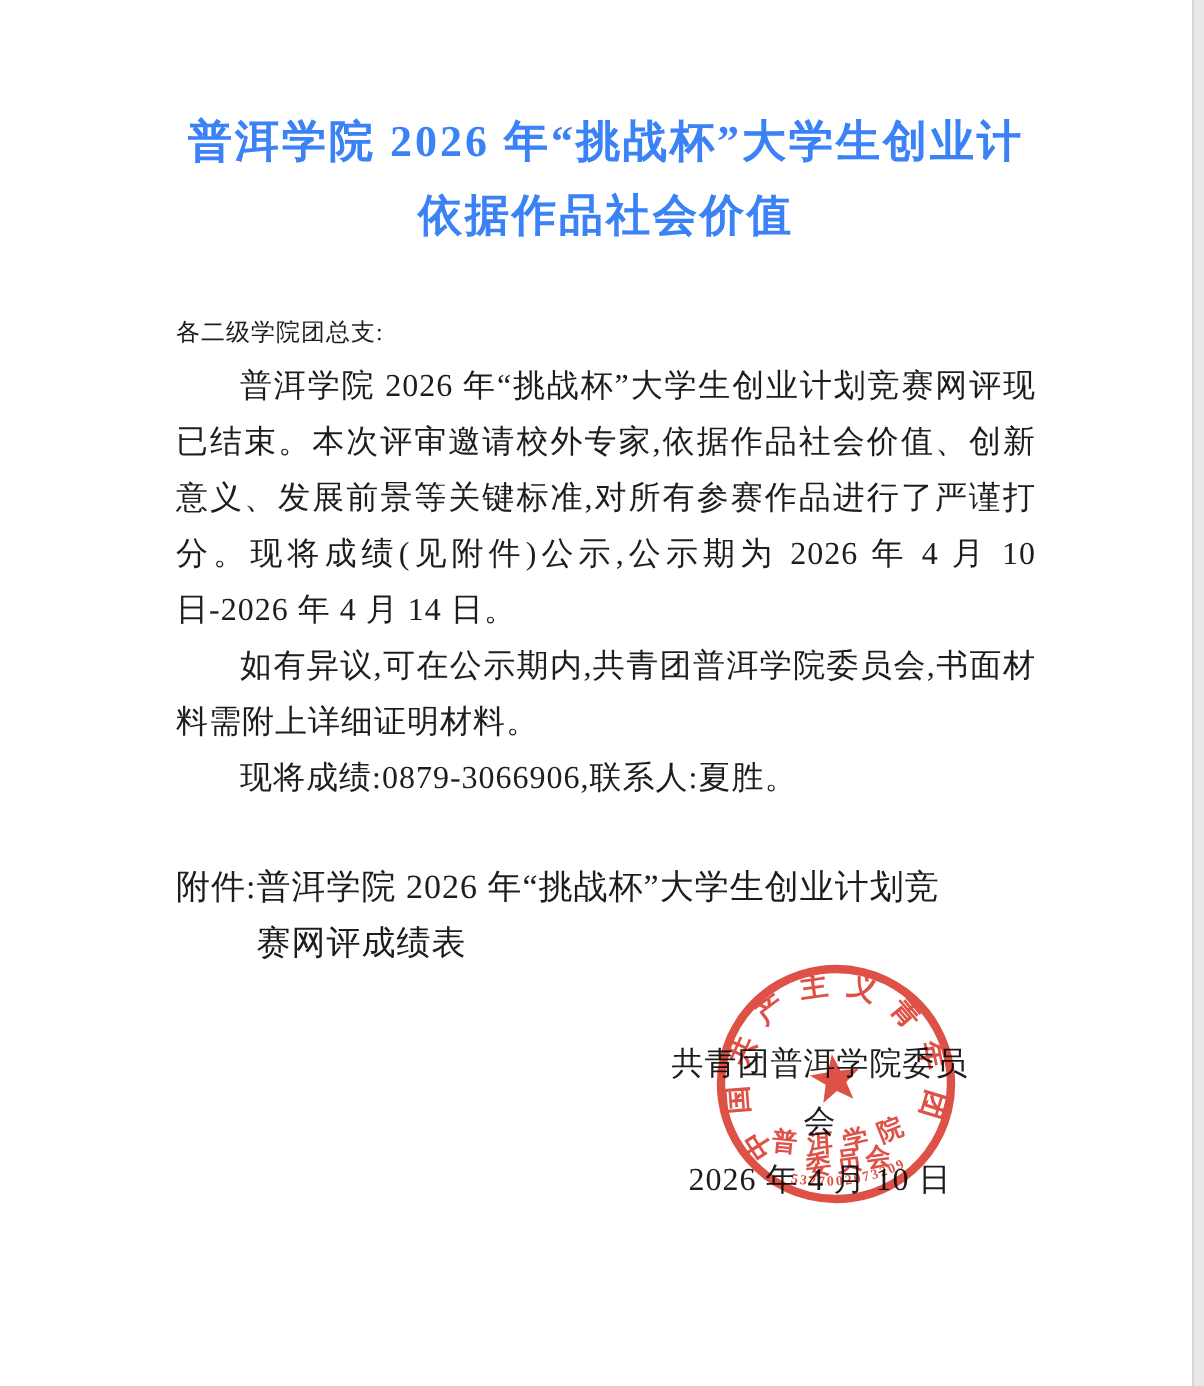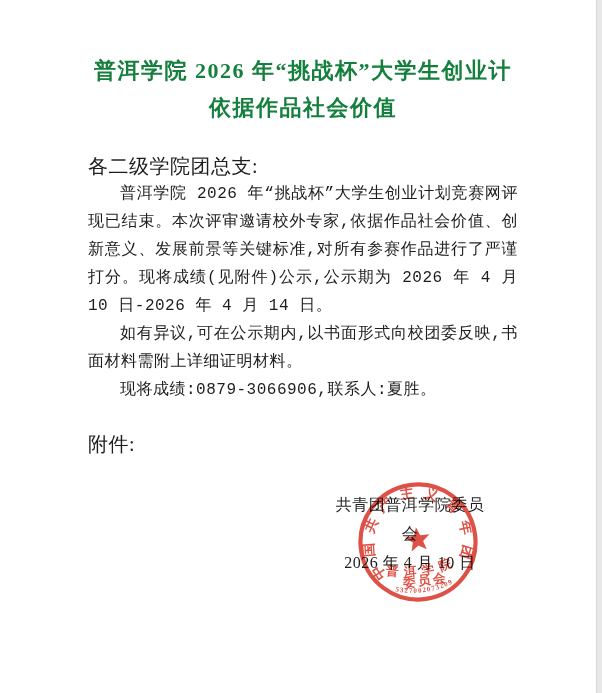--- a/index.html
+++ b/index.html
@@ -21,43 +21,42 @@
     padding:52px 78px 0 88px;
     overflow:hidden;
   }
   .doc-title {
     margin:0 0 26px 0;
     font-size:22px;
     font-weight:bold;
     line-height:37px;
     letter-spacing:1.5px;
     text-align:center;
-    color:#15803d;
+    color:#3b82f6;
   }
   .title-line { display:block; }
   .salutation {
     margin:0;
-    font-size:20px;
+    font-size:12px;
     line-height:28px;
     letter-spacing:0.5px;
   }
   .para {
     margin:0;
     font-size:16px;
     line-height:28px;
     letter-spacing:0.5px;
     text-indent:32px;
     text-align:justify;
     text-justify:inter-character;
-    font-family:Liberation Mono, monospace;
   }
   .attachment {
     margin-top:26px;
     display:flex;
-    font-size:20px;
+    font-size:17px;
     line-height:28px;
     letter-spacing:0.5px;
   }
   .attachment-label { white-space:nowrap; }
   .attachment-text { max-width:352px; }
   .signature-block {
     margin-top:32px;
     margin-left:240px;
     width:164px;
     text-align:center;
@@ -93,26 +92,27 @@
 
     <h1 class="doc-title">
       <span class="title-line">普洱学院 2026 年“挑战杯”大学生创业计</span>
       <span class="title-line">依据作品社会价值</span>
     </h1>
 
     <p class="salutation">各二级学院团总支:</p>
 
     <p class="para">普洱学院 2026 年“挑战杯”大学生创业计划竞赛网评现已结束。本次评审邀请校外专家,依据作品社会价值、创新意义、发展前景等关键标准,对所有参赛作品进行了严谨打分。现将成绩(见附件)公示,公示期为 2026 年 4 月 10 日-2026 年 4 月 14 日。</p>
 
-    <p class="para">如有异议,可在公示期内,以书面形式向校团委反映,书面材料需附上详细证明材料。</p>
+    <p class="para">如有异议,可在公示期内,共青团普洱学院委员会,书面材料需附上详细证明材料。</p>
 
     <p class="para">现将成绩:0879-3066906,联系人:夏胜。</p>
 
     <div class="attachment">
       <span class="attachment-label">附件:</span>
+      <span class="attachment-text">普洱学院 2026 年“挑战杯”大学生创业计划竞赛网评成绩表</span>
     </div>
 
     <div class="signature-block">
       <div>共青团普洱学院委员会</div>
       <div>2026 年 4 月 10 日</div>
     </div>
 
     <svg class="seal" viewBox="0 0 127 127" xmlns="http://www.w3.org/2000/svg" aria-hidden="true">
       <defs>
         <path id="ringArc" d="M 22.2,82 A 45,45 0 1,1 103.8,82" fill="none"></path>

